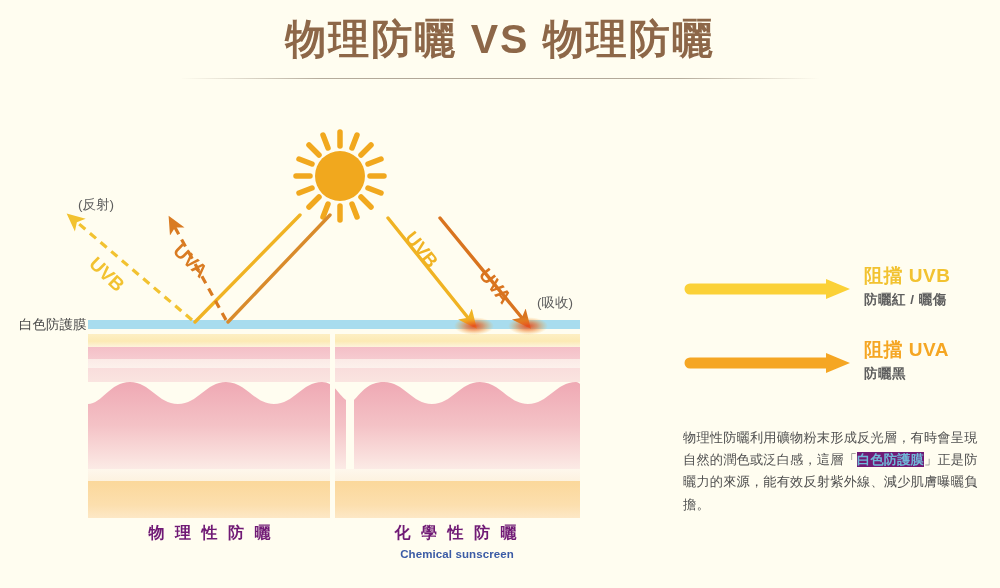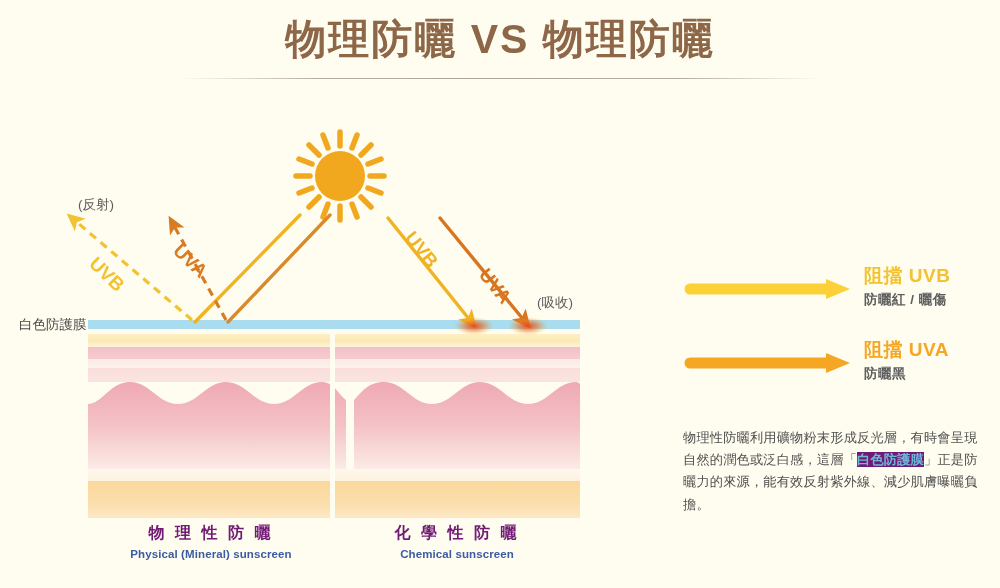--- a/index.html
+++ b/index.html
@@ -322,21 +322,20 @@
       <text x="478" y="275" fill="#D9741F" transform="rotate(51 478 275)">UVA</text>
     </g>
   </svg>
 
   <div class="diag-label" id="label-reflect">(反射)</div>
   <div class="diag-label" id="label-absorb">(吸收)</div>
   <div class="diag-label" id="label-ingredient">白色防護膜</div>
 
   <div class="caption" id="caption-physical">
     <div class="zh">物 理 性 防 曬</div>
-    <div class="en">Physical (Mineral) sunscreen</div>
   </div>
   <div class="caption" id="caption-chemical">
     <div class="zh">化 學 性 防 曬</div>
     <div class="en">Chemical sunscreen</div>
   </div>
 
   <div id="legend">
     <div class="legend-row" id="legend-uvb">
       <svg class="legend-arrow" viewBox="0 0 168 22">
         <path d="M6,5.5 L142,5.5 L142,1 L166,11 L142,21 L142,16.5 L6,16.5

